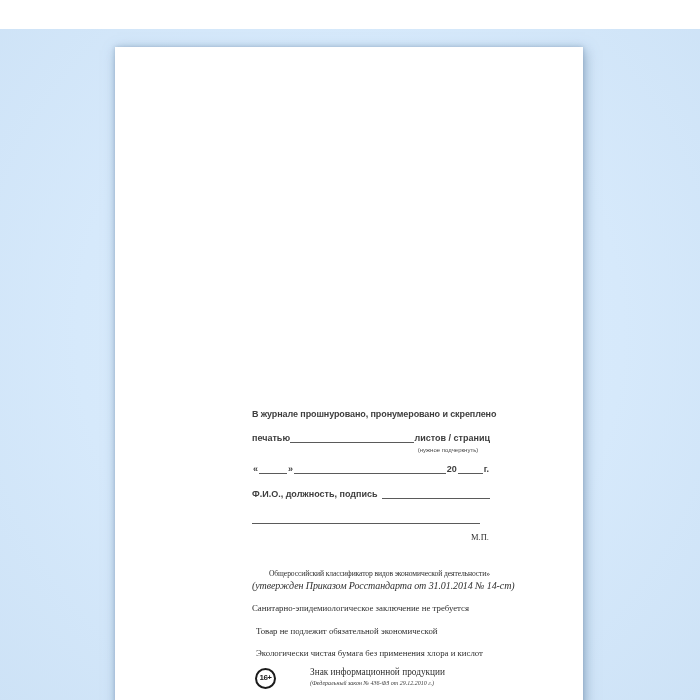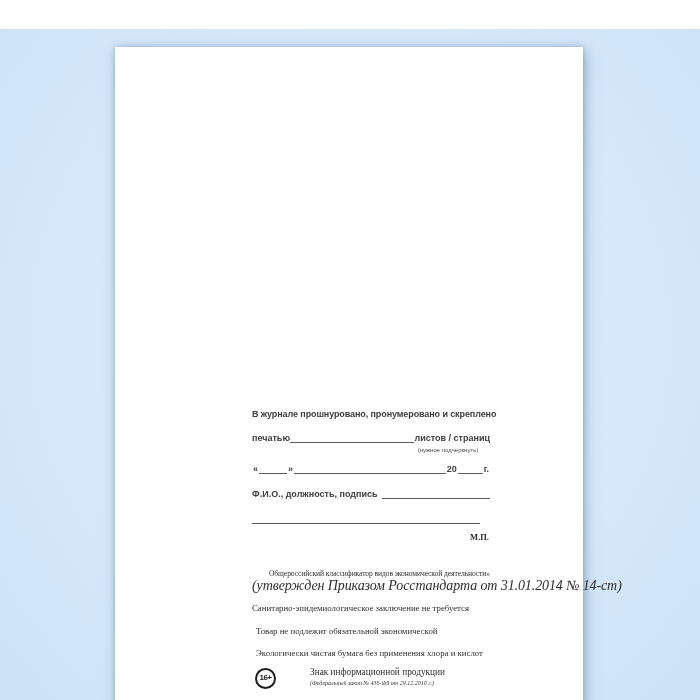--- a/index.html
+++ b/index.html
@@ -51,34 +51,34 @@
   .date-row .q { padding: 0 1px; }
   .sig-row { margin-bottom: 15px; }
   .sig-row .lbl { white-space: nowrap; padding-right: 4px; }
   .full-line {
     border-bottom: 1px solid #5a5a5a;
     width: 228px; height: 9px; margin-bottom: 8px;
   }
   .seal-abbr {
     text-align: right;
     font-family: "Liberation Serif", serif;
-    font-weight: bold; font-size: 8.5px; color: #2f2f2f;
+    font-weight: normal; font-size: 8.5px; color: #2f2f2f;
     padding-right: 1px;
   }
 
   
   .comp-block {
     margin-top: 27px;
     font-family: "Liberation Serif", serif;
     color: #2e2e2e;
     font-size: 8.8px; line-height: 10.5px;
   }
   .comp-l1 { white-space: nowrap; letter-spacing: -0.15px; }
   .comp-l2 { font-size: 7.6px; white-space: nowrap; letter-spacing: -0.1px; text-align: right; }
-  .comp-l3 { font-style: italic; font-size: 14px; white-space: nowrap; margin-top: 1px; letter-spacing: -0.1px; }
+  .comp-l3 { font-style: italic; font-size: 10px; white-space: nowrap; margin-top: 1px; letter-spacing: -0.1px; }
   .comp-sanitary { margin-top: 12px; white-space: nowrap; }
   .comp-cert { margin-top: 12px; padding-left: 4px; white-space: nowrap; }
   .comp-eco { margin-top: 12px; padding-left: 4px; white-space: nowrap; }
   .info-row { margin-top: 8px; display: flex; align-items: flex-start; padding-left: 3px; gap: 12px; }
   .age-badge {
     flex: 0 0 auto;
     width: 17px; height: 17px;
     border: 2.5px solid #1b1b1b; border-radius: 50%;
     display: flex; align-items: center; justify-content: center;
     font-family: "Liberation Sans", sans-serif;

